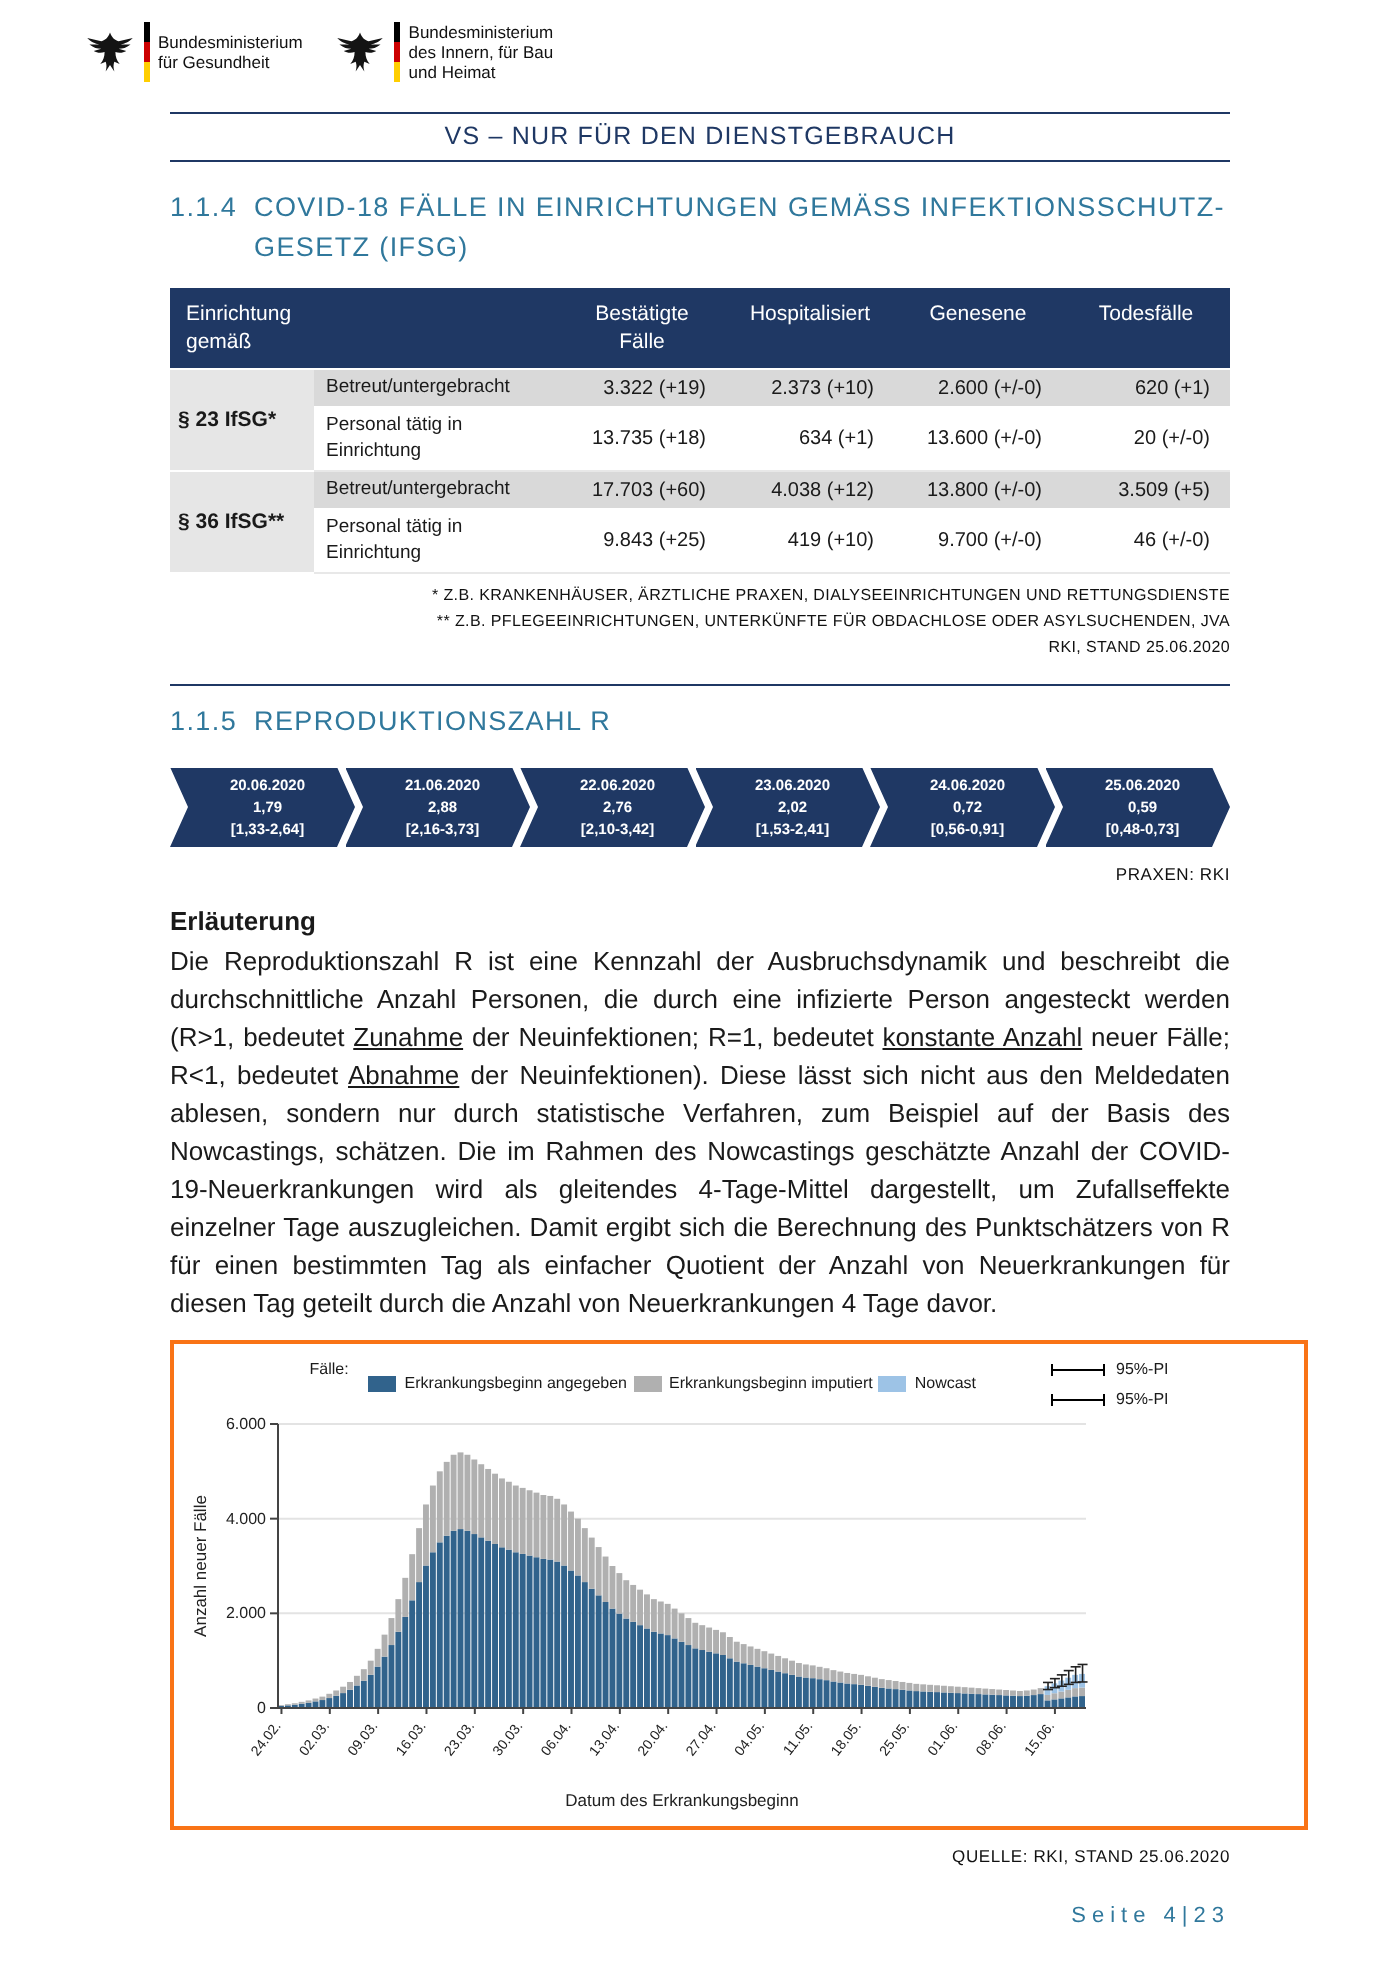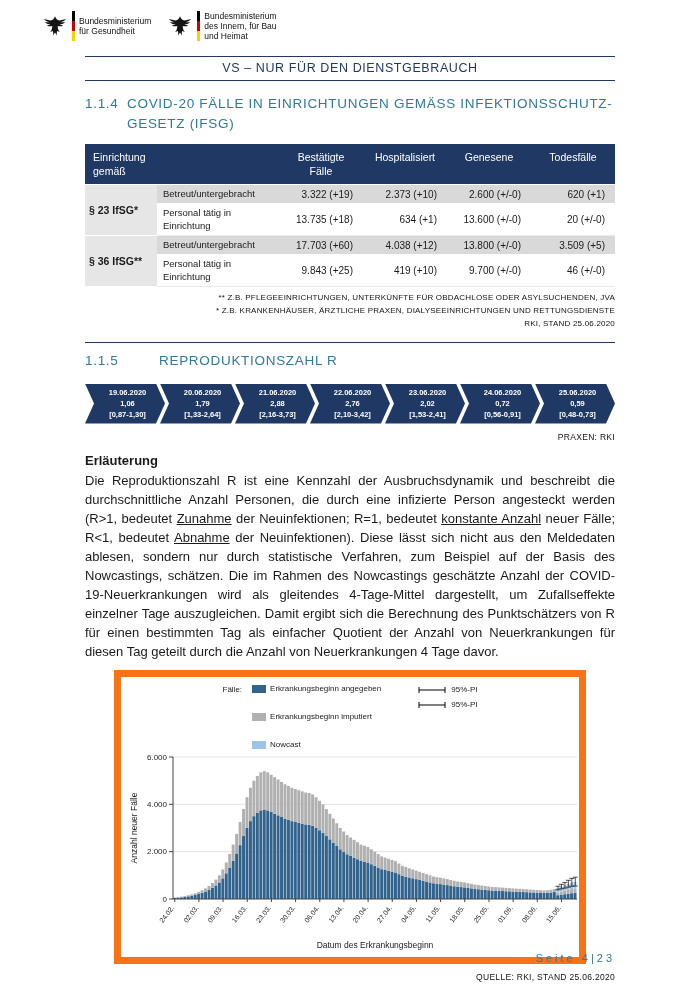--- a/index.html
+++ b/index.html
@@ -64,26 +64,26 @@
   .r-arrow + .r-arrow{margin-left:-5px;}
 
   .source{margin-top:8px;text-align:right;font-size:8.5px;letter-spacing:0.3px;color:#111;}
 
   .erl-head{margin-top:11px;font-size:13px;font-weight:bold;}
   .erl-text{margin-top:3px;font-size:13px;line-height:19px;text-align:justify;}
   .erl-text .u{text-decoration:underline;}
 
   
   .chart-box{
-    width:472px;margin:9px auto 0 auto;border:7px solid #f97316;background:#fff;
+    width:569px;margin:9px auto 0 auto;border:2px solid #f97316;background:#fff;
     padding:6px 6px 2px 6px;
   }
   .legend{display:flex;justify-content:center;gap:10px;font-size:8px;line-height:1.5;}
   .leg-title{font-weight:normal;padding-top:1px;}
-  .leg-items{display:flex;flex-direction:column;gap:16px;}
+  .leg-items{display:flex;flex-direction:row;gap:3px;}
   .leg-row{display:flex;align-items:center;gap:4px;}
   .leg-swatch{display:inline-block;width:14px;height:8px;flex:none;}
   .leg-pi{display:flex;flex-direction:column;gap:3px;margin-left:26px;padding-top:1px;}
   svg text{font-family:"Liberation Sans",sans-serif;fill:#222;}
 
   .footer{
     position:absolute;right:85px;bottom:26px;color:var(--teal);
     font-size:11px;letter-spacing:3px;
   }
 </style>
@@ -113,21 +113,21 @@
     </div>
   </div>
 </div>
 
 <div class="content">
 
   <div class="classification">VS – NUR FÜR DEN DIENSTGEBRAUCH</div>
 
   <div class="sec">
     <span class="num">1.1.4</span>
-    <span class="ttl">COVID-20 FÄLLE IN EINRICHTUNGEN GEMÄSS INFEKTIONSSCHUTZ-GESETZ (IFSG)</span>
+    <span class="ttl">COVID-18 FÄLLE IN EINRICHTUNGEN GEMÄSS INFEKTIONSSCHUTZ-GESETZ (IFSG)</span>
   </div>
 
   <table class="ifsg">
     <colgroup>
         <col style="width:72px">
         <col style="width:122px">
         <col style="width:84px">
         <col style="width:84px">
         <col style="width:84px">
         <col style="width:84px">
@@ -171,38 +171,33 @@
         <td class="name">Personal tätig in Einrichtung</td>
         <td class="val">9.843 (+25)</td>
         <td class="val">419 (+10)</td>
         <td class="val">9.700 (+/-0)</td>
         <td class="val">46 (+/-0)</td>
       </tr>
     </tbody>
   </table>
 
   <div class="footnotes">
+    <div>* Z.B. KRANKENHÄUSER, ÄRZTLICHE PRAXEN, DIALYSEEINRICHTUNGEN UND RETTUNGSDIENSTE</div>
     <div>** Z.B. PFLEGEEINRICHTUNGEN, UNTERKÜNFTE FÜR OBDACHLOSE ODER ASYLSUCHENDEN, JVA</div>
-    <div>* Z.B. KRANKENHÄUSER, ÄRZTLICHE PRAXEN, DIALYSEEINRICHTUNGEN UND RETTUNGSDIENSTE</div>
     <div>RKI, STAND 25.06.2020</div>
   </div>
 
   <div class="rule"></div>
 
-  <div class="sec" style="margin-top:8px;gap:32px;">
+  <div class="sec" style="margin-top:8px;">
     <span class="num">1.1.5</span>
     <span class="ttl">REPRODUKTIONSZAHL R</span>
   </div>
 
   <div class="r-timeline">
-    <div class="r-arrow">
-      <span>19.06.2020</span>
-      <span>1,06</span>
-      <span>[0,87-1,30]</span>
-    </div>
     <div class="r-arrow">
       <span>20.06.2020</span>
       <span>1,79</span>
       <span>[1,33-2,64]</span>
     </div>
     <div class="r-arrow">
       <span>21.06.2020</span>
       <span>2,88</span>
       <span>[2,16-3,73]</span>
     </div>

